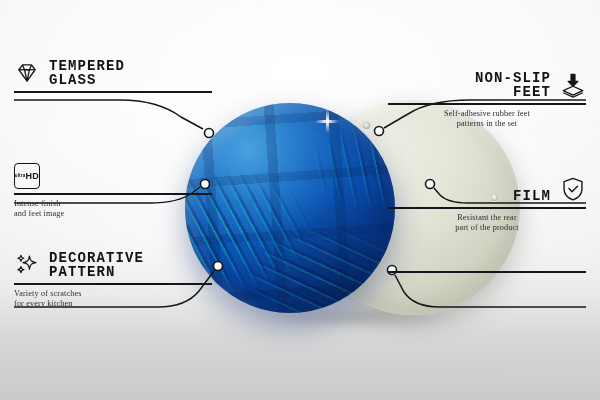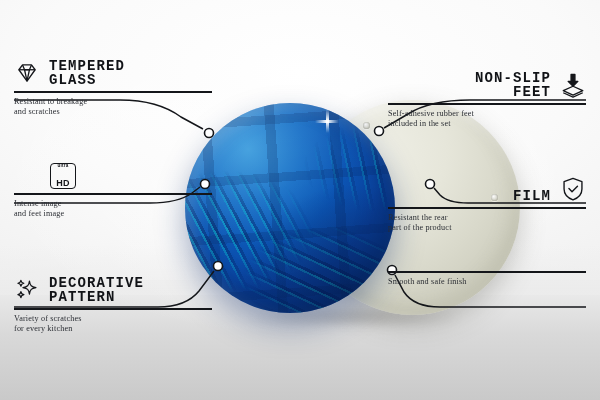--- a/index.html
+++ b/index.html
@@ -117,26 +117,26 @@
     font-size:14px;letter-spacing:1.1px;color:#111317;
     line-height:14px;font-weight:700;text-transform:uppercase;
   }
   .feat.left .title{text-align:left;}
   .feat.right .title{text-align:right;}
   .feat .rule{height:1.6px;background:#14161a;margin-top:4px;width:100%;}
   .feat .desc{
     font-family:"Liberation Serif", serif;
     font-size:8.2px;line-height:10.5px;color:#2a2d33;margin-top:4px;letter-spacing:.15px;
   }
-  .feat.right .desc{text-align:left;}
+  .feat.right .desc{text-align:center;}
   .ico{width:26px;height:26px;flex:0 0 26px;display:block;}
   .ico svg{display:block;width:26px;height:26px;}
 
   .hd-badge{width:24px;height:24px;flex:0 0 24px;border:1.6px solid #14161a;border-radius:4px;
-    display:flex;flex-direction:column;align-items:center;justify-content:space-between;line-height:1;margin-left:36px;}
+    display:flex;flex-direction:row;align-items:center;justify-content:flex-end;line-height:1;}
   .hd-badge .u{font-family:"Liberation Sans",sans-serif;font-size:4.6px;font-weight:700;letter-spacing:.2px;color:#14161a;}
   .hd-badge .h{font-family:"Liberation Sans",sans-serif;font-size:9px;font-weight:700;letter-spacing:.2px;color:#14161a;margin-top:.5px;}
 </style>
 </head>
 <body>
 
 <div id="stage">
 
   <div class="bg-base"></div>
   <div class="bg-floor"></div>
@@ -194,41 +194,37 @@
           <path d="M13 12 L19 12"></path>
         </g>
           </svg>
       </span>
       <span class="title">
         <span>TEMPERED</span><br>
         <span>GLASS</span>
       </span>
     </div>
     <div class="rule"></div>
-    <div class="desc">
-      <span>Resistant to breakage</span><br>
-      <span>and scratches</span>
-    </div>
   </div>
 
   <div class="feat left" style="left:14px;top:163px;">
     <div class="head">
       <span class="hd-badge">
         <span class="u">ultra</span>
         <span class="h">HD</span>
       </span>
     </div>
     <div class="rule"></div>
     <div class="desc">
-      <span>Intense image</span><br>
+      <span>Intense finish</span><br>
       <span>and feet image</span>
     </div>
   </div>
 
-  <div class="feat left" style="left:14px;top:276px;">
+  <div class="feat left" style="left:14px;top:251px;">
     <div class="head">
       <span class="ico">
         <svg viewBox="0 0 32 32">
             <g fill="none" stroke="#14161a" stroke-width="1.5" stroke-linejoin="round">
           <path d="M19 5 C19.8 10.6 21.4 12.2 27 13 C21.4 13.8 19.8 15.4 19 21 C18.2 15.4 16.6 13.8 11 13 C16.6 12.2 18.2 10.6 19 5 Z"></path>
           <path d="M8.5 4 C8.9 6.6 9.6 7.3 12.2 7.7 C9.6 8.1 8.9 8.8 8.5 11.4 C8.1 8.8 7.4 8.1 4.8 7.7 C7.4 7.3 8.1 6.6 8.5 4 Z"></path>
           <path d="M8.5 18 C8.9 20.6 9.6 21.3 12.2 21.7 C9.6 22.1 8.9 22.8 8.5 25.4 C8.1 22.8 7.4 22.1 4.8 21.7 C7.4 21.3 8.1 20.6 8.5 18 Z"></path>
         </g>
           </svg>
       </span>
@@ -256,21 +252,21 @@
           <path d="M13.6 3 L18.4 3 L18.4 11.5 L22 11.5 L16 17.5 L10 11.5 L13.6 11.5 Z" fill="#14161a"></path>
           <path d="M16 17.5 L28 23 L16 28.5 L4 23 Z"></path>
           <path d="M4 25.5 L16 31 L28 25.5"></path>
         </g>
           </svg>
       </span>
     </div>
     <div class="rule"></div>
     <div class="desc">
       <span>Self-adhesive rubber feet</span><br>
-      <span>included in the set</span>
+      <span>patterns in the set</span>
     </div>
   </div>
 
   <div class="feat right" style="left:388px;top:163px;">
     <div class="head">
       <span class="title">
         <br>
         <span>FILM</span>
       </span>
       <span class="ico">
@@ -284,18 +280,15 @@
     </div>
     <div class="rule"></div>
     <div class="desc">
       <span>Resistant the rear</span><br>
       <span>part of the product</span>
     </div>
   </div>
 
   <div class="feat right" style="left:388px;top:267px;">
     <div class="rule"></div>
-    <div class="desc">
-      <span>Smooth and safe finish</span>
-    </div>
   </div>
 
 </div>
 
 </body></html>

